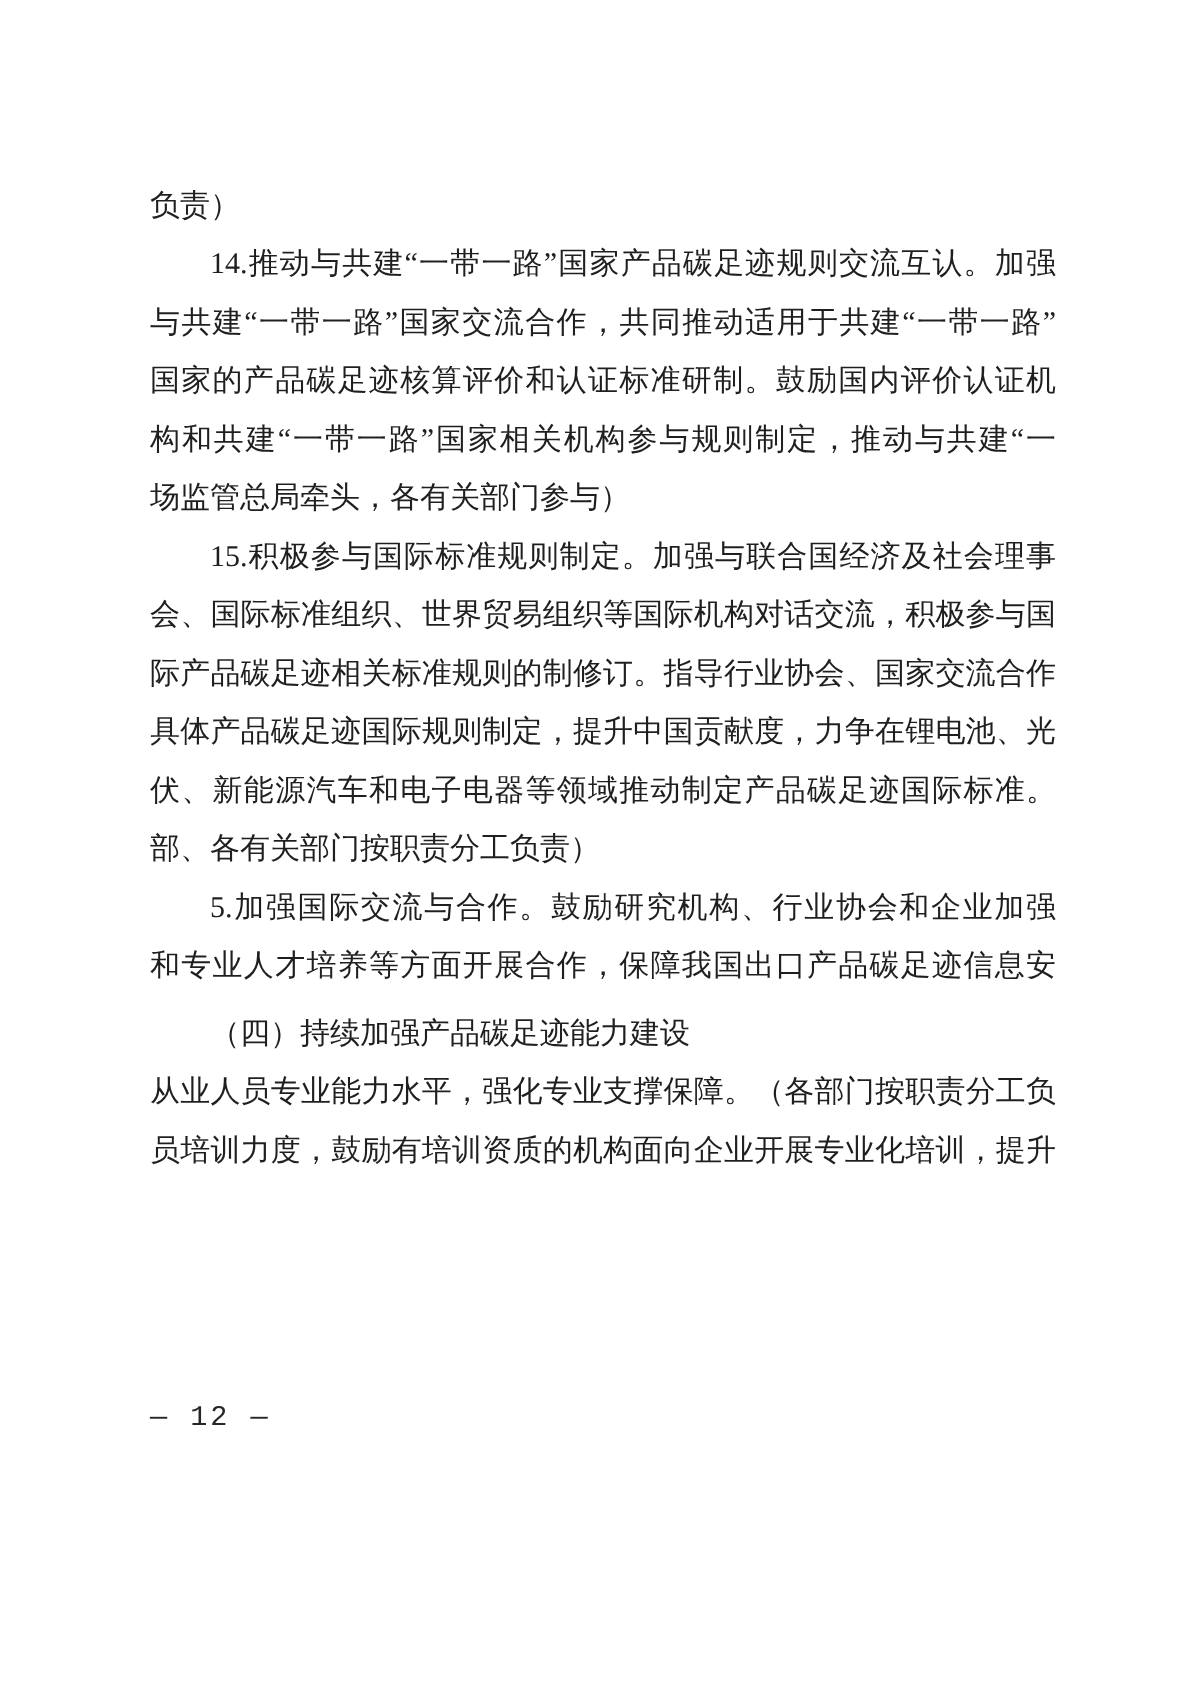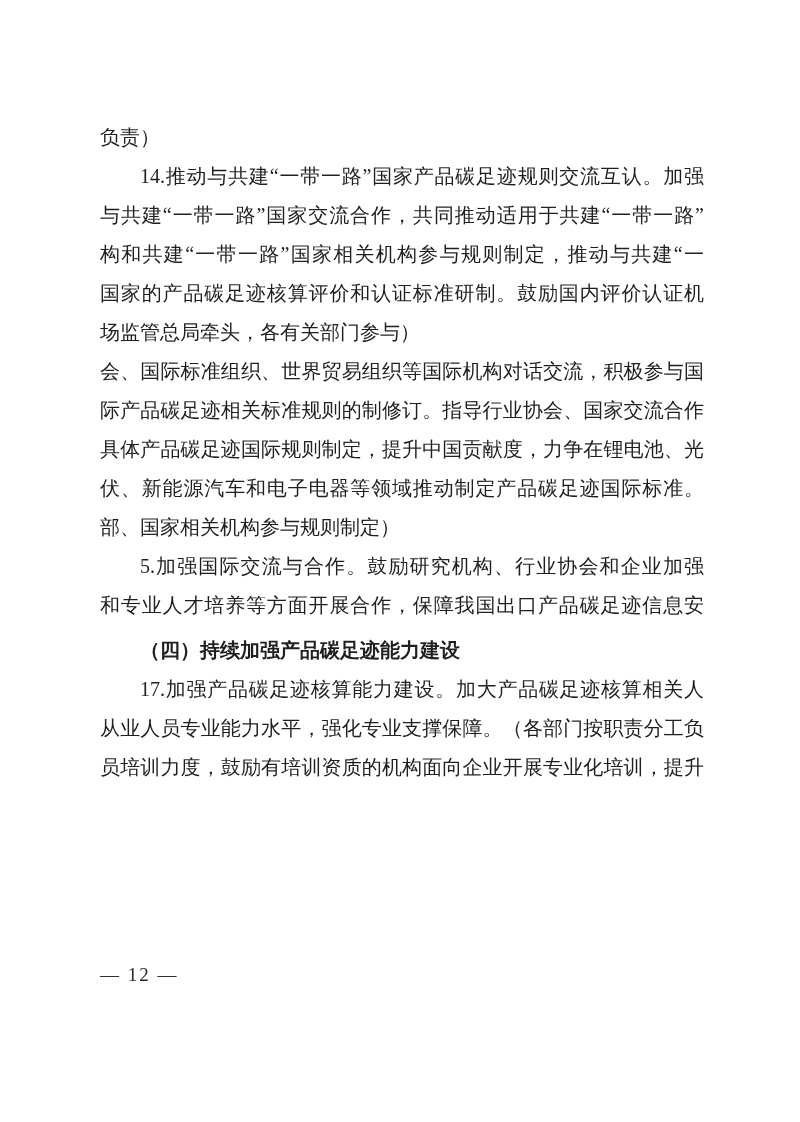--- a/index.html
+++ b/index.html
@@ -31,52 +31,52 @@
     overflow: visible;
   }
   .line.short {
     text-align: left;
     text-align-last: left;
   }
   .line.indent {
     text-indent: 2em;
   }
   .line.heading {
-    font-weight: bold;
+    font-weight: normal;
     text-align: right;
     text-align-last: left;
     margin-top: 6px;
   }
   .page-number {
     position: absolute;
     left: 100px;
-    top: 964px;
+    top: 934px;
     font-size: 19px;
     letter-spacing: 2px;
     color: #262626;
-    font-family: Liberation Serif, serif;
+    font-family: Liberation Mono, monospace;
   }
 </style>
 </head>
 <body>
 
 <div class="page">
   <div class="content">
     <div class="line short">负责）</div>
     <div class="line indent">14.推动与共建“一带一路”国家产品碳足迹规则交流互认。加强</div>
     <div class="line">与共建“一带一路”国家交流合作，共同推动适用于共建“一带一路”</div>
+    <div class="line">国家的产品碳足迹核算评价和认证标准研制。鼓励国内评价认证机</div>
     <div class="line">构和共建“一带一路”国家相关机构参与规则制定，推动与共建“一</div>
-    <div class="line">国家的产品碳足迹核算评价和认证标准研制。鼓励国内评价认证机</div>
     <div class="line short">场监管总局牵头，各有关部门参与）</div>
+    <div class="line indent">15.积极参与国际标准规则制定。加强与联合国经济及社会理事</div>
     <div class="line">会、国际标准组织、世界贸易组织等国际机构对话交流，积极参与国</div>
     <div class="line">际产品碳足迹相关标准规则的制修订。指导行业协会、国家交流合作</div>
     <div class="line">具体产品碳足迹国际规则制定，提升中国贡献度，力争在锂电池、光</div>
     <div class="line">伏、新能源汽车和电子电器等领域推动制定产品碳足迹国际标准。</div>
-    <div class="line short">部、国家相关机构参与规则制定）</div>
+    <div class="line short">部、各有关部门按职责分工负责）</div>
     <div class="line indent">5.加强国际交流与合作。鼓励研究机构、行业协会和企业加强</div>
     <div class="line">和专业人才培养等方面开展合作，保障我国出口产品碳足迹信息安</div>
     <div class="line indent heading">（四）持续加强产品碳足迹能力建设</div>
-    <div class="line indent">17.加强产品碳足迹核算能力建设。加大产品碳足迹核算相关人</div>
     <div class="line">从业人员专业能力水平，强化专业支撑保障。（各部门按职责分工负</div>
     <div class="line">员培训力度，鼓励有培训资质的机构面向企业开展专业化培训，提升</div>
   </div>
   <div class="page-number">— 12 —</div>
 </div>
 
 </body></html>

